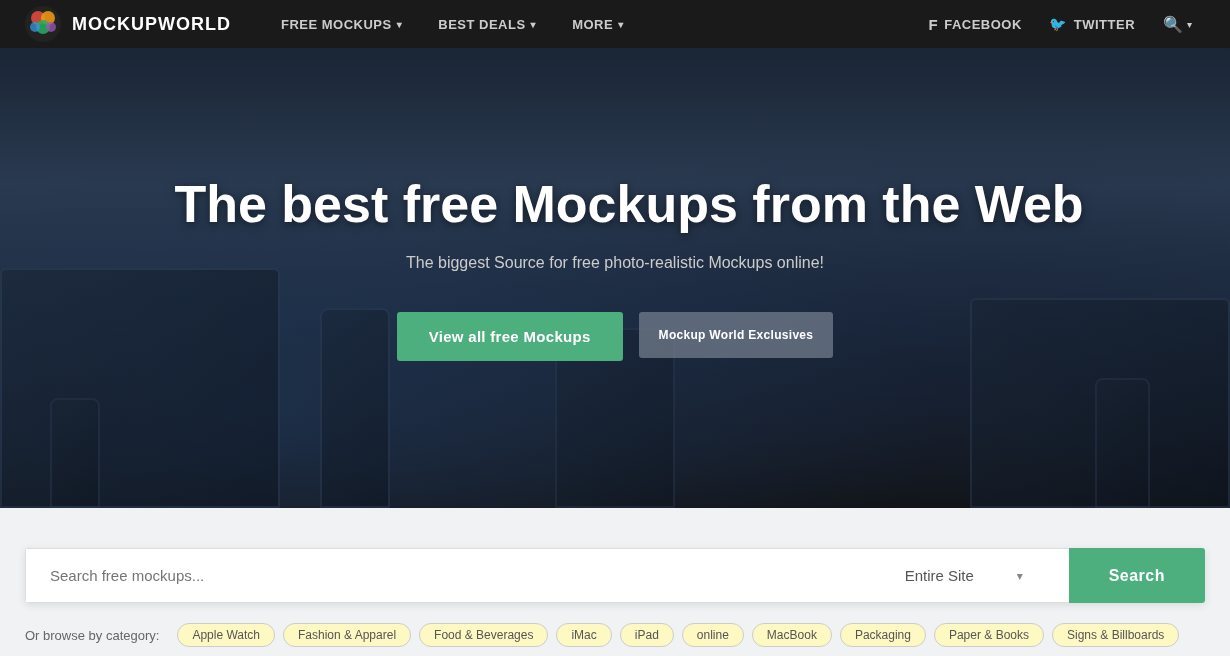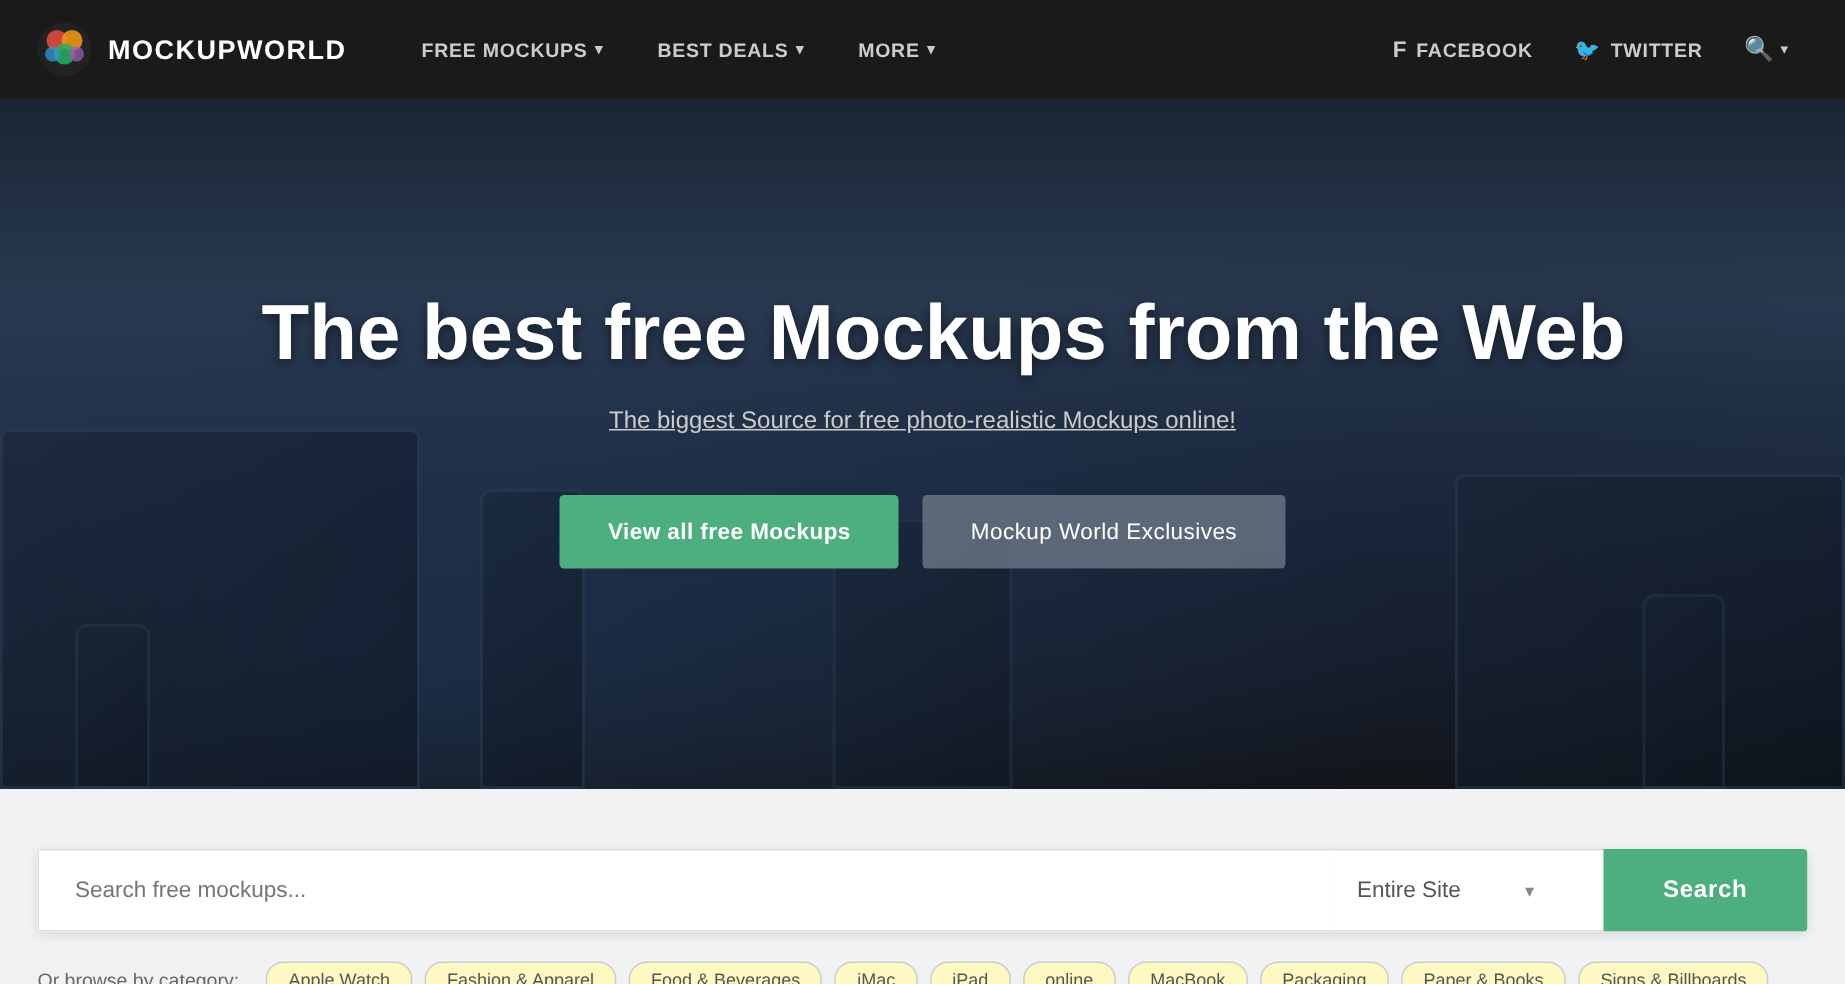--- a/index.html
+++ b/index.html
@@ -4,21 +4,21 @@
   <style>
     * { margin: 0; padding: 0; box-sizing: border-box; }
     body { font-family: 'Arial', 'Helvetica Neue', sans-serif; background: #f0f2f4; }
 
     
     nav {
       background: #1a1a1a;
       display: flex;
       align-items: center;
       padding: 12px 24px;
-      height: 66px;
+      height: 48px;
       gap: 0;
     }
     .nav-logo {
       display: flex;
       align-items: center;
       gap: 10px;
       margin-right: 32px;
       text-decoration: none;
     }
     .nav-logo-icon {
@@ -125,21 +125,20 @@
       font-weight: 900;
       line-height: 1.15;
       margin-bottom: 20px;
       text-shadow: 0 2px 8px rgba(0,0,0,0.5);
       margin-left: 28px;
     }
     .hero-subtitle {
       color: #ccc;
       font-size: 16px;
       margin-bottom: 40px;
-      text-decoration: underline;
     }
     .hero-buttons {
       display: flex;
       gap: 16px;
       justify-content: center;
       align-items: flex-start;
     }
     .btn-green {
       background: #4caf7d;
       color: #fff;
@@ -149,23 +148,23 @@
       font-weight: 700;
       border-radius: 3px;
       cursor: pointer;
       text-transform: none;
       letter-spacing: 0.3px;
     }
     .btn-gray {
       background: rgba(120,130,145,0.7);
       color: #fff;
       border: none;
-      padding: 16px 32px;
-      font-size: 15px;
-      font-weight: 400;
+      padding: 16px 20px;
+      font-size: 12px;
+      font-weight: 700;
       border-radius: 3px;
       cursor: pointer;
       letter-spacing: 0.3px;
     }
 
     
     .search-section {
       background: #f0f2f4;
       padding: 40px 24px 20px;
     }

